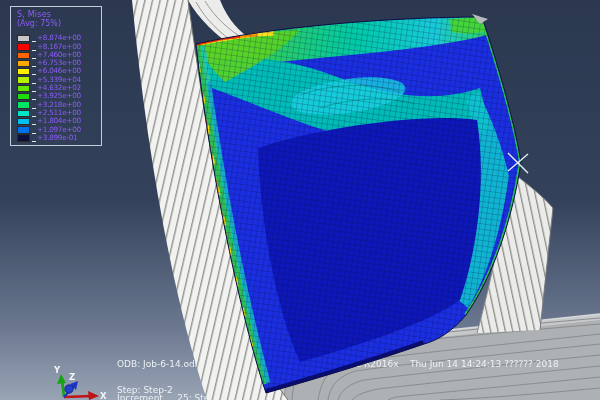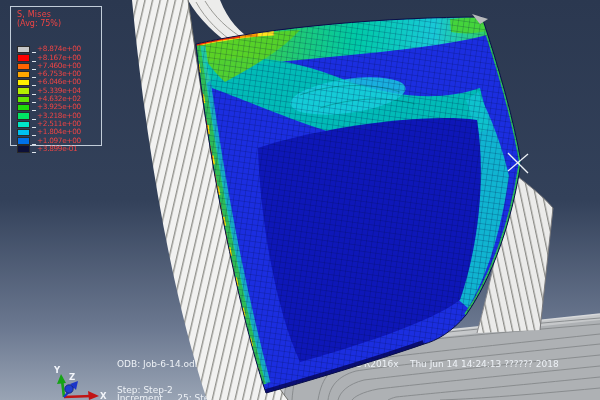--- a/index.html
+++ b/index.html
@@ -5,24 +5,24 @@
   html,body{margin:0;padding:0;background:#000;}
   .stage{
     width:600px;height:400px;position:relative;overflow:hidden;
     font-family:"DejaVu Sans","Liberation Sans",sans-serif;
   }
   .stage svg{position:absolute;left:0;top:0;}
   
   .legend{
     position:absolute;left:10px;top:6px;width:92px;height:140px;
     border:1px solid #c2cdd9;z-index:5;padding:3px 0 0 6px;box-sizing:border-box;
-    color:#ef4444;
+    color:#8b5cf6;
   }
   .legend-title{font-size:8px;line-height:9px;letter-spacing:0.2px;}
-  .legend-subtitle{font-size:8px;line-height:9px;margin-bottom:17px;}
+  .legend-subtitle{font-size:8px;line-height:9px;margin-bottom:6px;}
   .legend-rows{display:flex;flex-direction:column;}
   .legend-row{display:flex;align-items:flex-end;height:8.3px;}
   .legend-swatch{
     width:13px;height:7.4px;flex:0 0 13px;
     border:0.5px solid #2a2a2a;box-sizing:border-box;
   }
   .legend-tick{width:4px;height:1px;background:#dfe5ec;margin:0 1px 0 2px;}
   .legend-value{font-size:7.3px;letter-spacing:-0.3px;white-space:nowrap;}
   
   .ann{fill:#edf1f6;font-size:9px;white-space:pre;}

